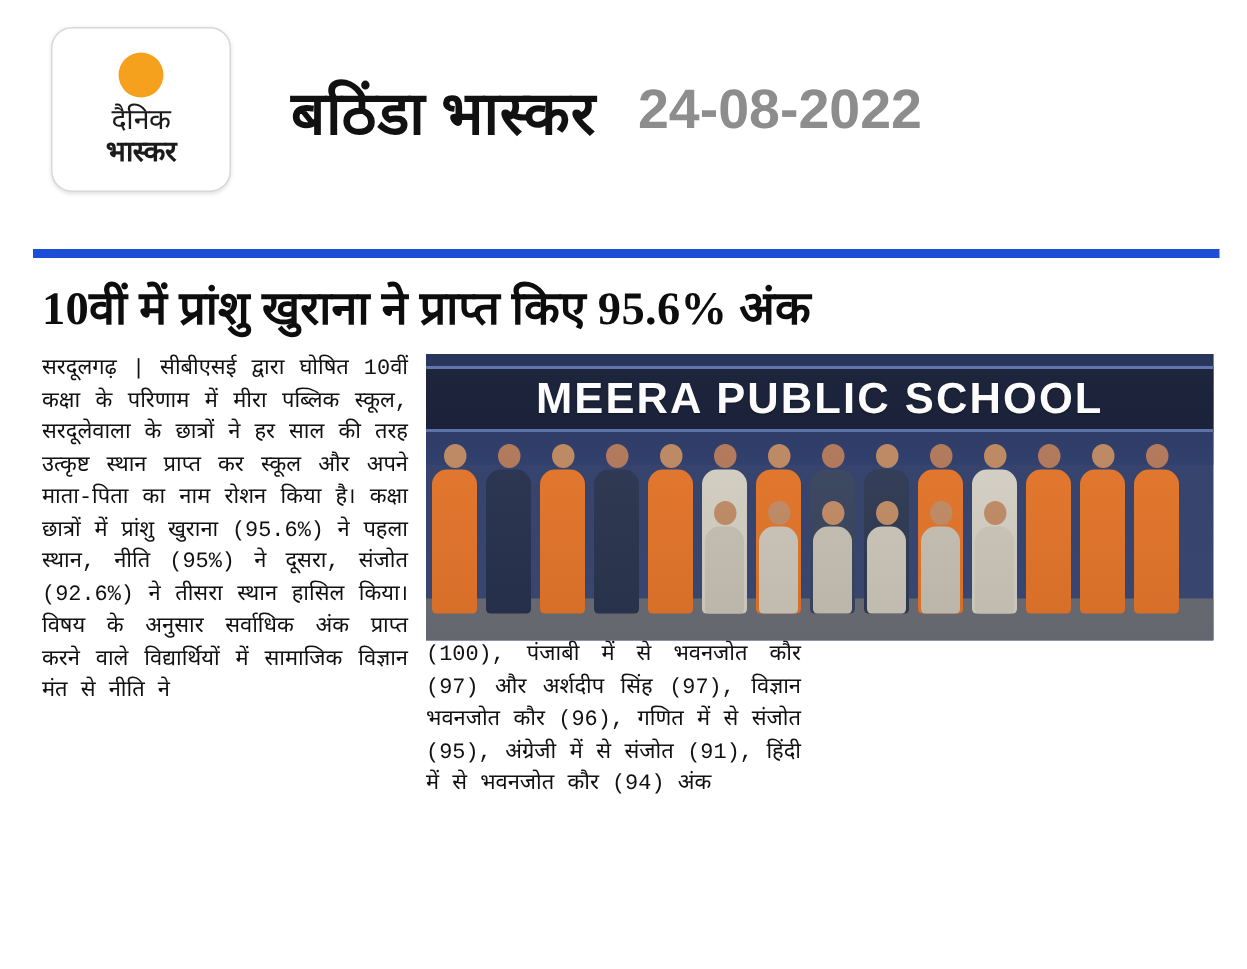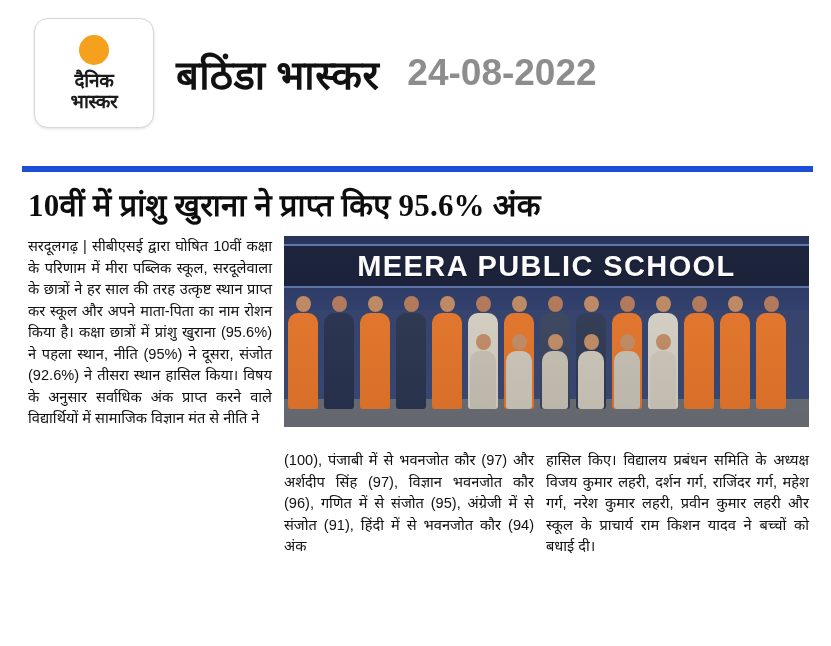--- a/index.html
+++ b/index.html
@@ -39,40 +39,40 @@
   }
   .logo-dot {
     width: 30px;
     height: 30px;
     border-radius: 50%;
     background: #f6a11e;
     margin-bottom: 6px;
   }
   .logo-text-1 {
     font-family: "Liberation Serif", serif;
-    font-weight: bold;
+    font-weight: normal;
     font-size: 19px;
     line-height: 20px;
     color: #1b1b1b;
     letter-spacing: -0.3px;
   }
   .logo-text-2 {
     font-family: "Liberation Serif", serif;
     font-weight: bold;
     font-size: 19px;
     line-height: 21px;
     color: #1b1b1b;
     letter-spacing: -0.3px;
   }
   .edition-title {
     font-family: "Liberation Serif", serif;
     font-weight: bold;
     font-size: 40px;
     color: #111111;
-    margin-left: 22px;
+    margin-left: 40px;
     letter-spacing: 0.5px;
     white-space: nowrap;
   }
   .edition-date {
     font-family: "Liberation Sans", sans-serif;
     font-weight: bold;
     font-size: 37px;
     color: #8d8d8d;
     margin-left: 28px;
     letter-spacing: 0px;
@@ -97,21 +97,21 @@
     white-space: nowrap;
   }
 
   .body-area {
     display: flex;
     gap: 0px;
     padding: 0 4px 0 6px;
   }
 
   .col {
-    font-family: Liberation Sans, sans-serif;
+    font-family: Liberation Mono, monospace;
     font-size: 14.6px;
     line-height: 21.5px;
     text-align: justify;
     text-justify: inter-word;
     color: #111111;
     box-sizing: border-box;
   }
   .col-1 {
     width: 268px;
     padding-right: 12px;
@@ -189,21 +189,21 @@
   .person.front .body { height: 58px; width: 26px; }
   .photo-haze {
     position: absolute;
     inset: 0;
     background: linear-gradient(rgba(255,255,255,0.05), rgba(0,0,0,0.08));
     pointer-events: none;
   }
 
   .cols-2 {
     display: flex;
-    padding-top: 23px;
+    padding-top: 0;
   }
   .col-2 {
     width: 262px;
     padding-right: 12px;
   }
   .col-3 {
     width: 263px;
   }
 
   .page-fade {
@@ -322,20 +322,19 @@
           <div class="person front" style="left:366px;">
               <div class="head" style="background:#c48e66"></div>
               <div class="body" style="background:#cfcabc"></div>
             </div>
         </div>
         <div class="photo-haze"></div>
       </div>
 
       <div class="cols-2">
         <div class="col col-2">(100), पंजाबी में से भवनजोत कौर (97) और अर्शदीप सिंह (97), विज्ञान भवनजोत कौर (96), गणित में से संजोत (95), अंग्रेजी में से संजोत (91), हिंदी में से भवनजोत कौर (94) अंक</div>
-        <div class="col col-3">हासिल किए। विद्यालय प्रबंधन समिति के अध्यक्ष विजय कुमार लहरी, दर्शन गर्ग, राजिंदर गर्ग, महेश गर्ग, नरेश कुमार लहरी, प्रवीन कुमार लहरी और स्कूल के प्राचार्य राम किशन यादव ने बच्चों को बधाई दी।</div>
       </div>
 
     </div>
   </div>
 </div>
 
 <div class="page-fade"></div>
 
 </body></html>

